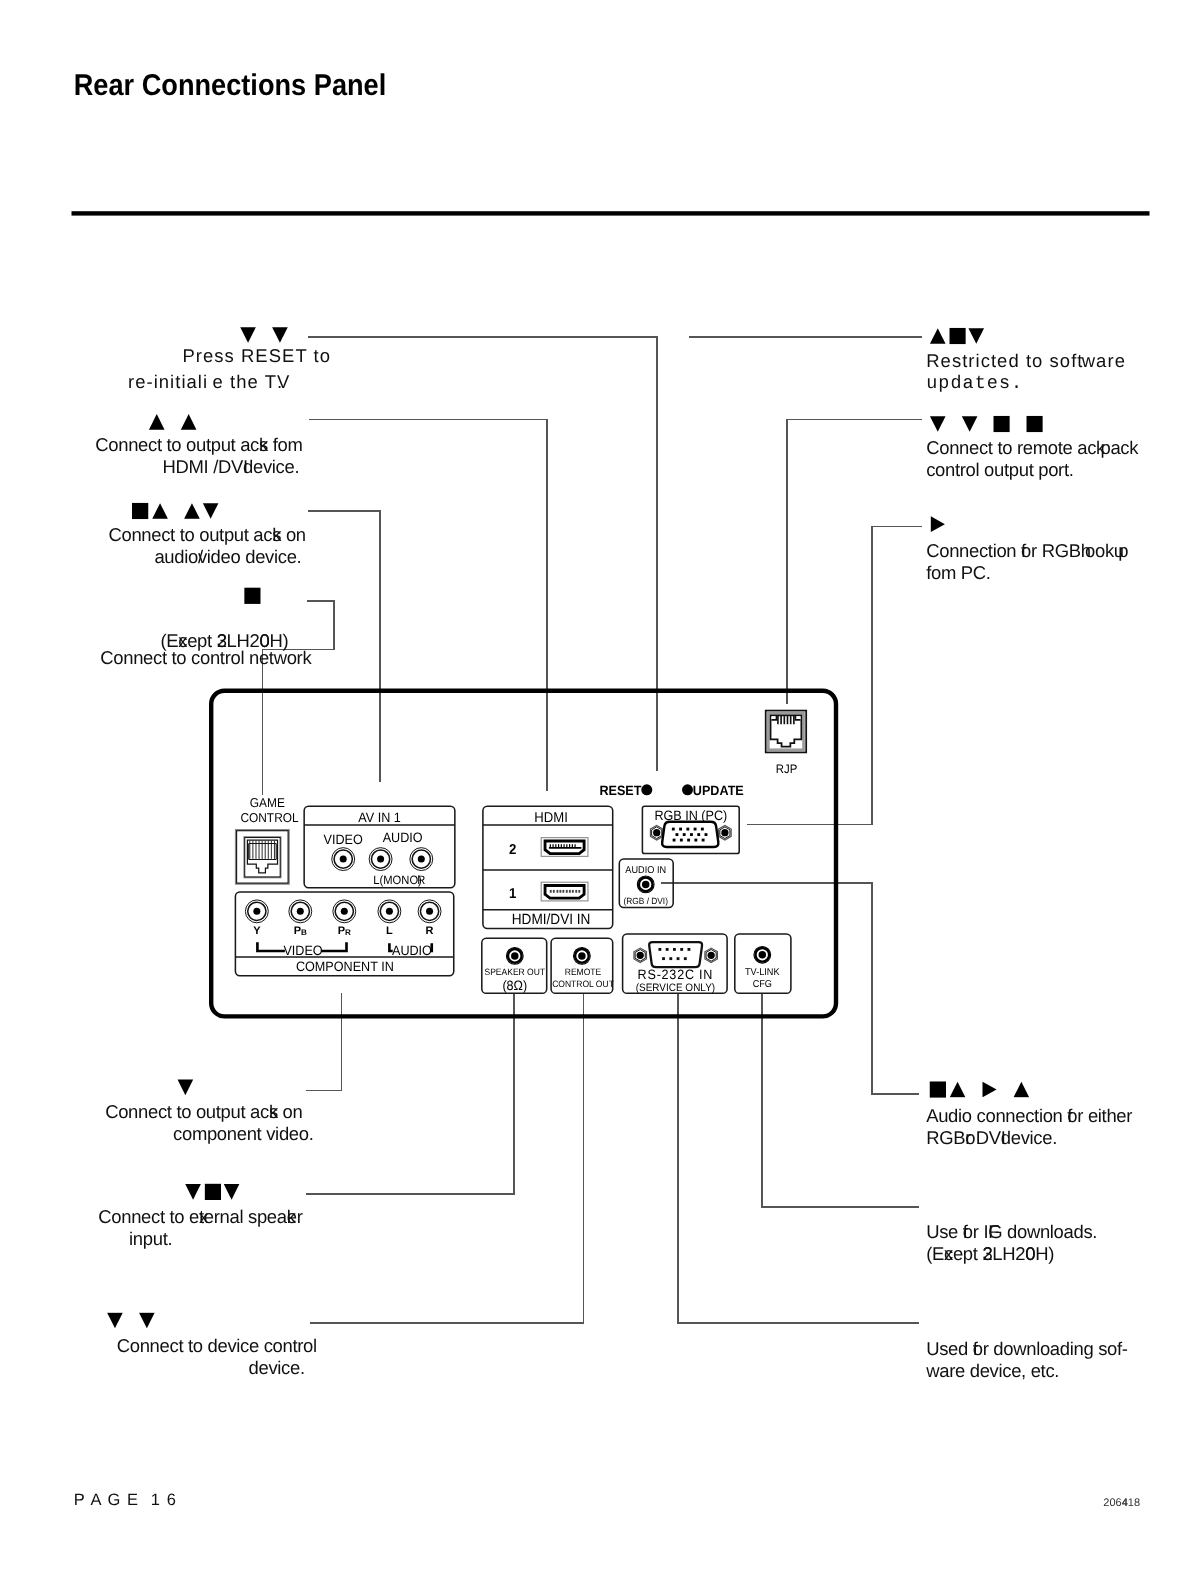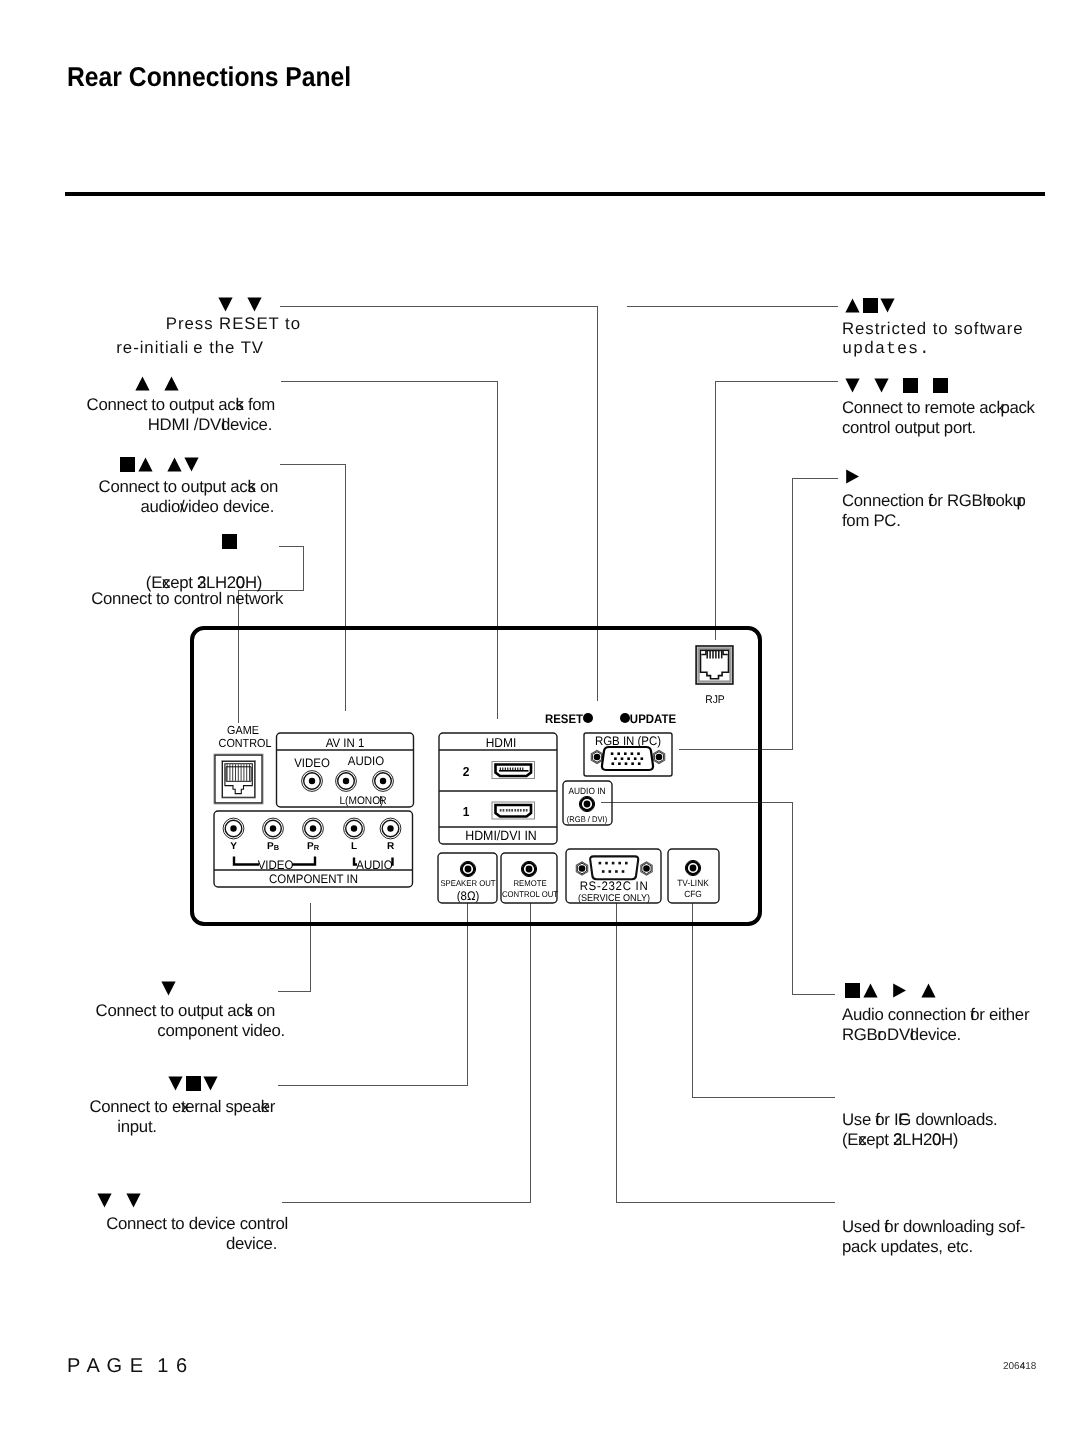--- a/index.html
+++ b/index.html
@@ -6,21 +6,21 @@
   body{width:1080px;height:1439px;background:#fff;font-family:"Liberation Sans",sans-serif;position:relative;overflow:hidden;-webkit-font-smoothing:antialiased;text-rendering:geometricPrecision;}
   *{-webkit-font-smoothing:antialiased;}
   #page{position:absolute;left:0;top:0;width:875px;height:1439px;}
   .abs{position:absolute;}
 
   
   #title{left:67px;top:61px;font-size:27.3px;font-weight:bold;letter-spacing:0px;color:#000;transform:scaleX(0.905);transform-origin:left top;white-space:nowrap;}
   #rule{left:65px;top:192px;width:980px;height:4px;background:#000;}
 
   
-  #footer-left{left:67px;top:1355px;font-size:20px;letter-spacing:1.05px;color:#111;white-space:pre;}
+  #footer-left{left:67px;top:1355px;font-size:15px;letter-spacing:1.05px;color:#111;white-space:pre;}
   #footer-right{left:1003px;top:1361px;font-size:10px;color:#333;letter-spacing:0px;white-space:pre;}
 
   
   .callout{font-size:16.8px;line-height:16.8px;color:#111;letter-spacing:-0.3px;}
   .callout.wide{letter-spacing:0.95px;}
   .glyphs{line-height:0;height:14px;font-size:0;}
   .gl{display:inline-block;vertical-align:top;margin-right:2.6px;}
   .gl-gap{display:inline-block;width:9px;height:15px;}
   .l{ text-align:right; }
   .r{ text-align:left; }
@@ -171,21 +171,21 @@
         </svg></span><span class="gl"><span class="gl-gap"></span></span><span class="gl"><svg viewBox="0 0 15 15" width="15" height="15">
           <path d="M7.5,0.4 L14.6,14.6 L0.4,14.6 Z" fill="#000"></path>
         </svg></span></div>
   <div class="abs callout r" style="left:842px;text-align:left;white-space:nowrap;top:1007px;">Audio connection <span class="ovz">f</span>or either</div>
   <div class="abs callout r" style="left:842px;text-align:left;white-space:nowrap;top:1027px;">RGB<span class="ovz">o</span>r DV<span class="ovz">I</span>device.</div>
 
   <div class="abs callout r" style="left:842px;text-align:left;white-space:nowrap;top:1112px;">Use <span class="ovz">f</span>or I<span class="ovz">F</span>G downloads.</div>
   <div class="abs callout r" style="left:842px;text-align:left;white-space:nowrap;top:1132px;">(E<span class="ovz">x</span>cept <span class="ovz">3</span>2LH2<span class="ovz">0</span>0H)</div>
 
   <div class="abs callout r" style="left:842px;text-align:left;white-space:nowrap;top:1219px;">Used <span class="ovz">f</span>or downloading sof-</div>
-  <div class="abs callout r" style="left:842px;text-align:left;white-space:nowrap;top:1239px;">pack updates, etc.</div>
+  <div class="abs callout r" style="left:842px;text-align:left;white-space:nowrap;top:1239px;">ware device, etc.</div>
 
   <svg id="panel" viewBox="0 0 1080 1439" xmlns="http://www.w3.org/2000/svg">
     <defs>
       <g id="rca">
         <circle r="10.4" fill="#fff" stroke="#111" stroke-width="0.9"></circle>
         <circle r="8.3" fill="#fff" stroke="#111" stroke-width="1.4"></circle>
         <circle r="3.2" fill="#000"></circle>
       </g>
       <g id="minijack">
         <circle r="7.6" fill="#fff" stroke="#000" stroke-width="1"></circle>

